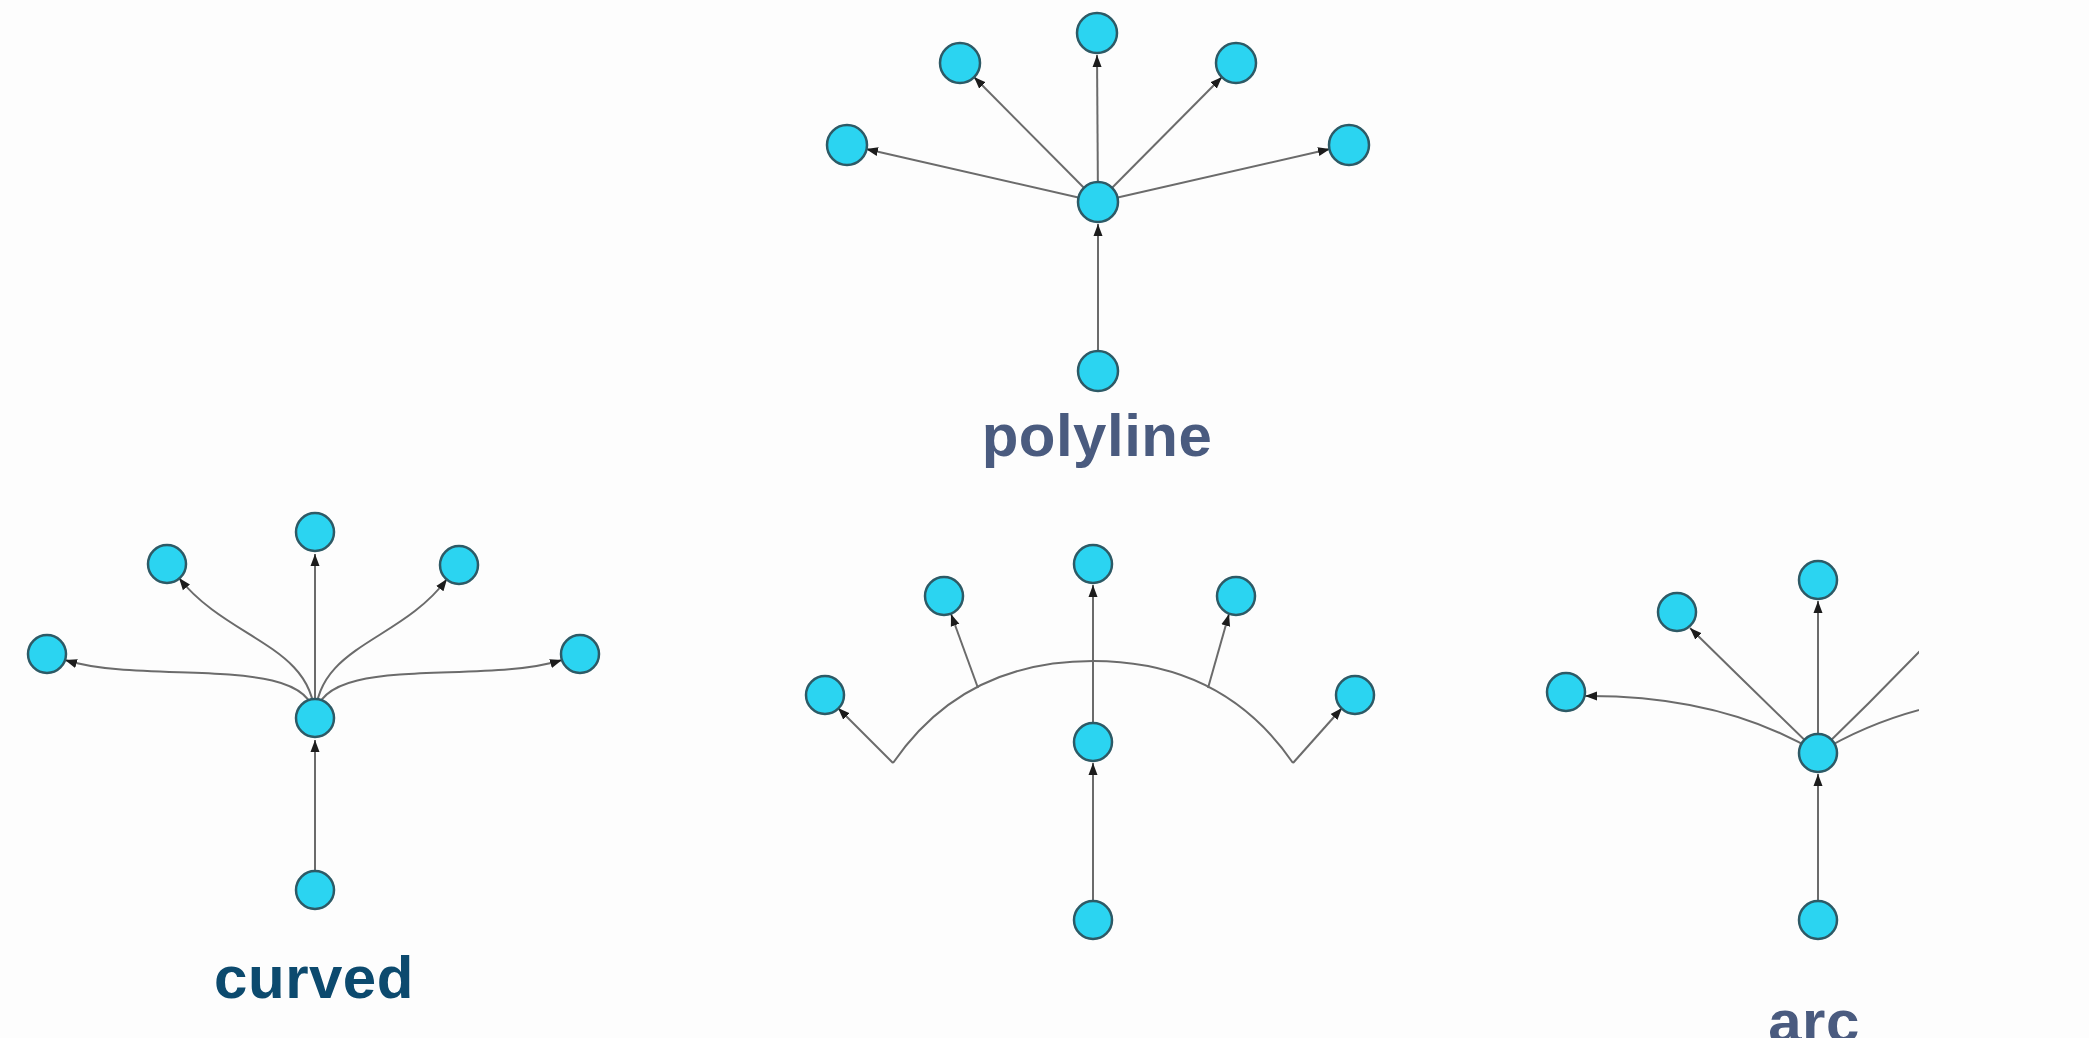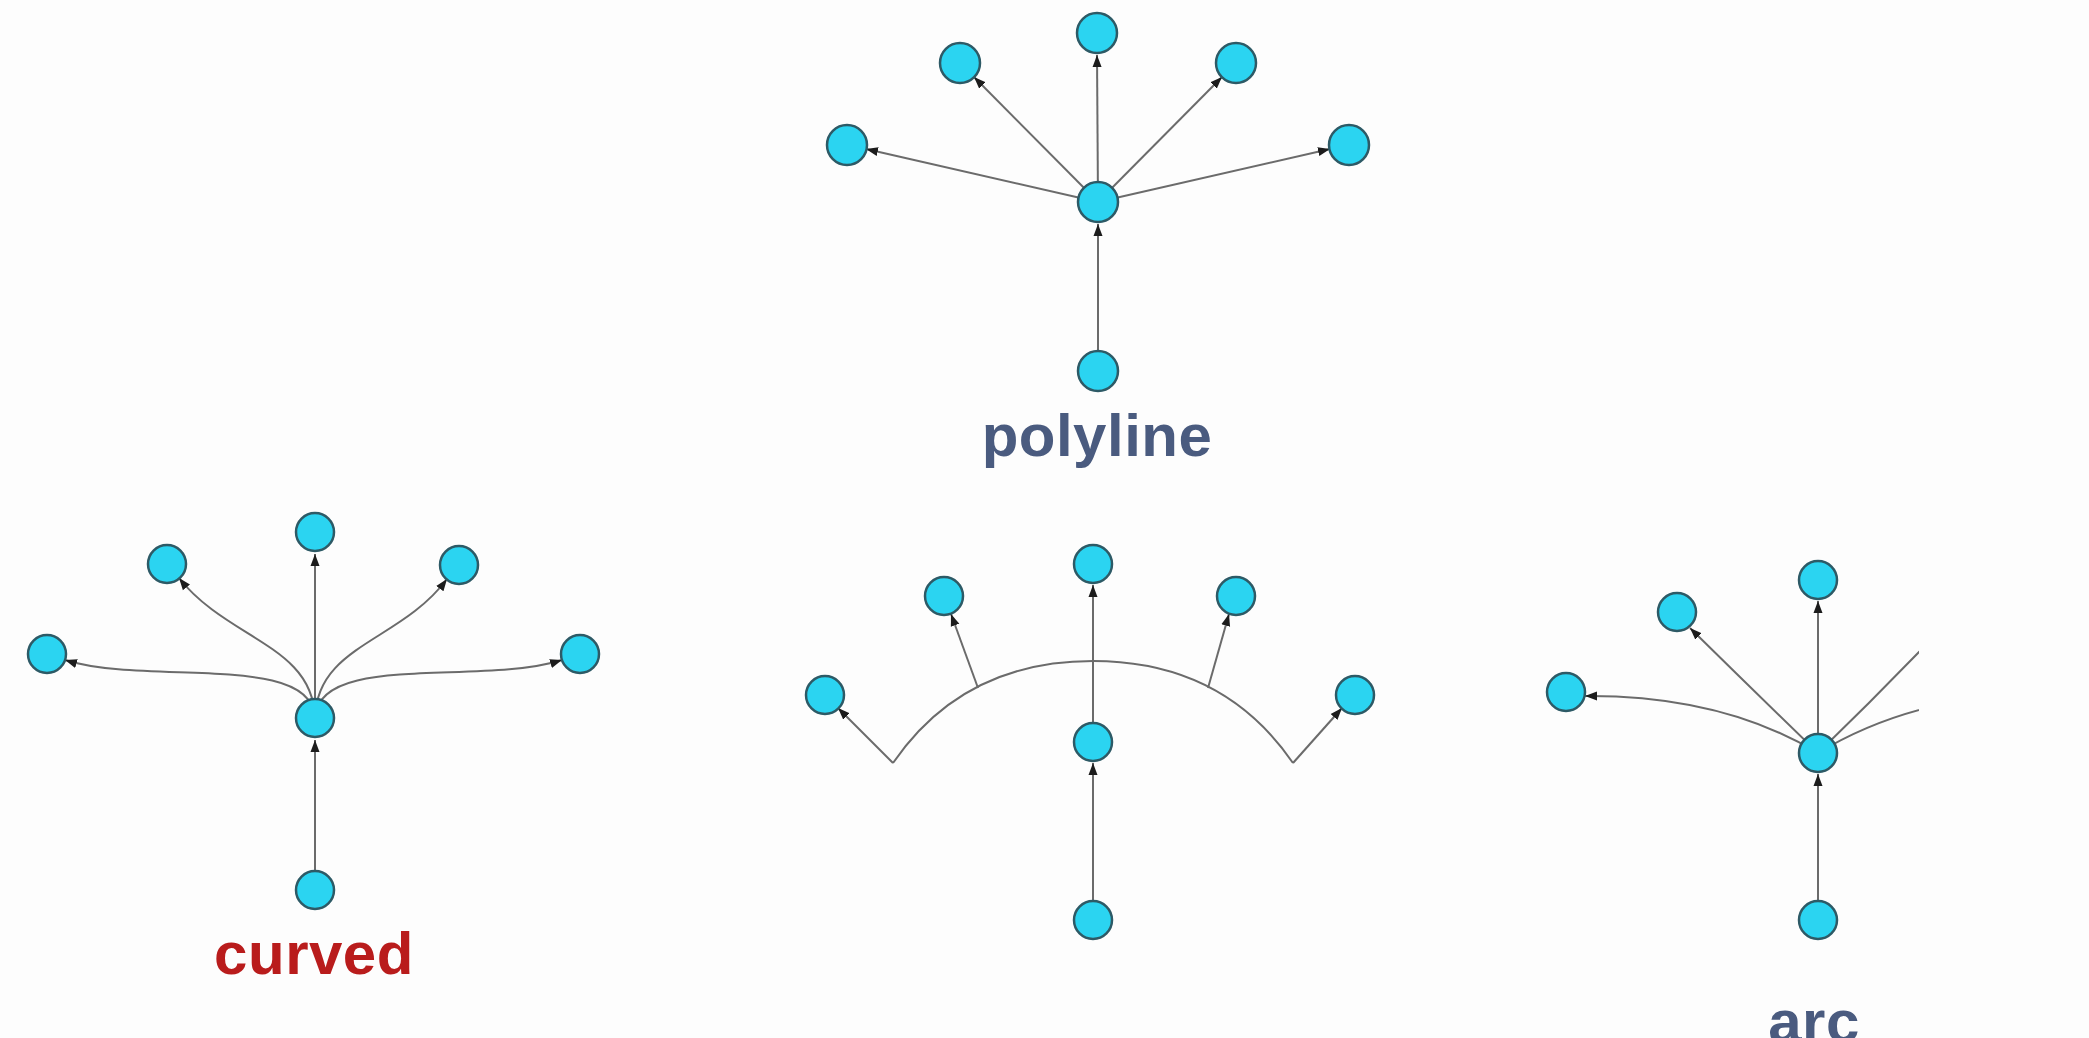--- a/index.html
+++ b/index.html
@@ -95,15 +95,15 @@
         <circle cx="1818" cy="580" r="19" fill="#2bd4f1" stroke="#2d5a66" stroke-width="2.5"></circle>
         <circle cx="1677" cy="612" r="19" fill="#2bd4f1" stroke="#2d5a66" stroke-width="2.5"></circle>
         <circle cx="1954" cy="612" r="19" fill="#2bd4f1" stroke="#2d5a66" stroke-width="2.5"></circle>
         <circle cx="1566" cy="692" r="19" fill="#2bd4f1" stroke="#2d5a66" stroke-width="2.5"></circle>
         <circle cx="2060" cy="690" r="19" fill="#2bd4f1" stroke="#2d5a66" stroke-width="2.5"></circle>
         <circle cx="1818" cy="920" r="19" fill="#2bd4f1" stroke="#2d5a66" stroke-width="2.5"></circle>
       </g>
     </svg>
 
   <div class="diagram-label" style="left: 1097px; top: 436px; color: rgb(74, 91, 127);">polyline</div>
-  <div class="diagram-label" style="left: 314px; top: 954px; color: #b91c1c;">curved</div>
+  <div class="diagram-label" style="left: 314px; top: 978px; color: #0c4a6e;">curved</div>
   <div class="diagram-label" style="left: 1814px; top: 978px; color: rgb(74, 91, 127); margin-top: 44px;">arc</div>
 </div>
 
 </body></html>

